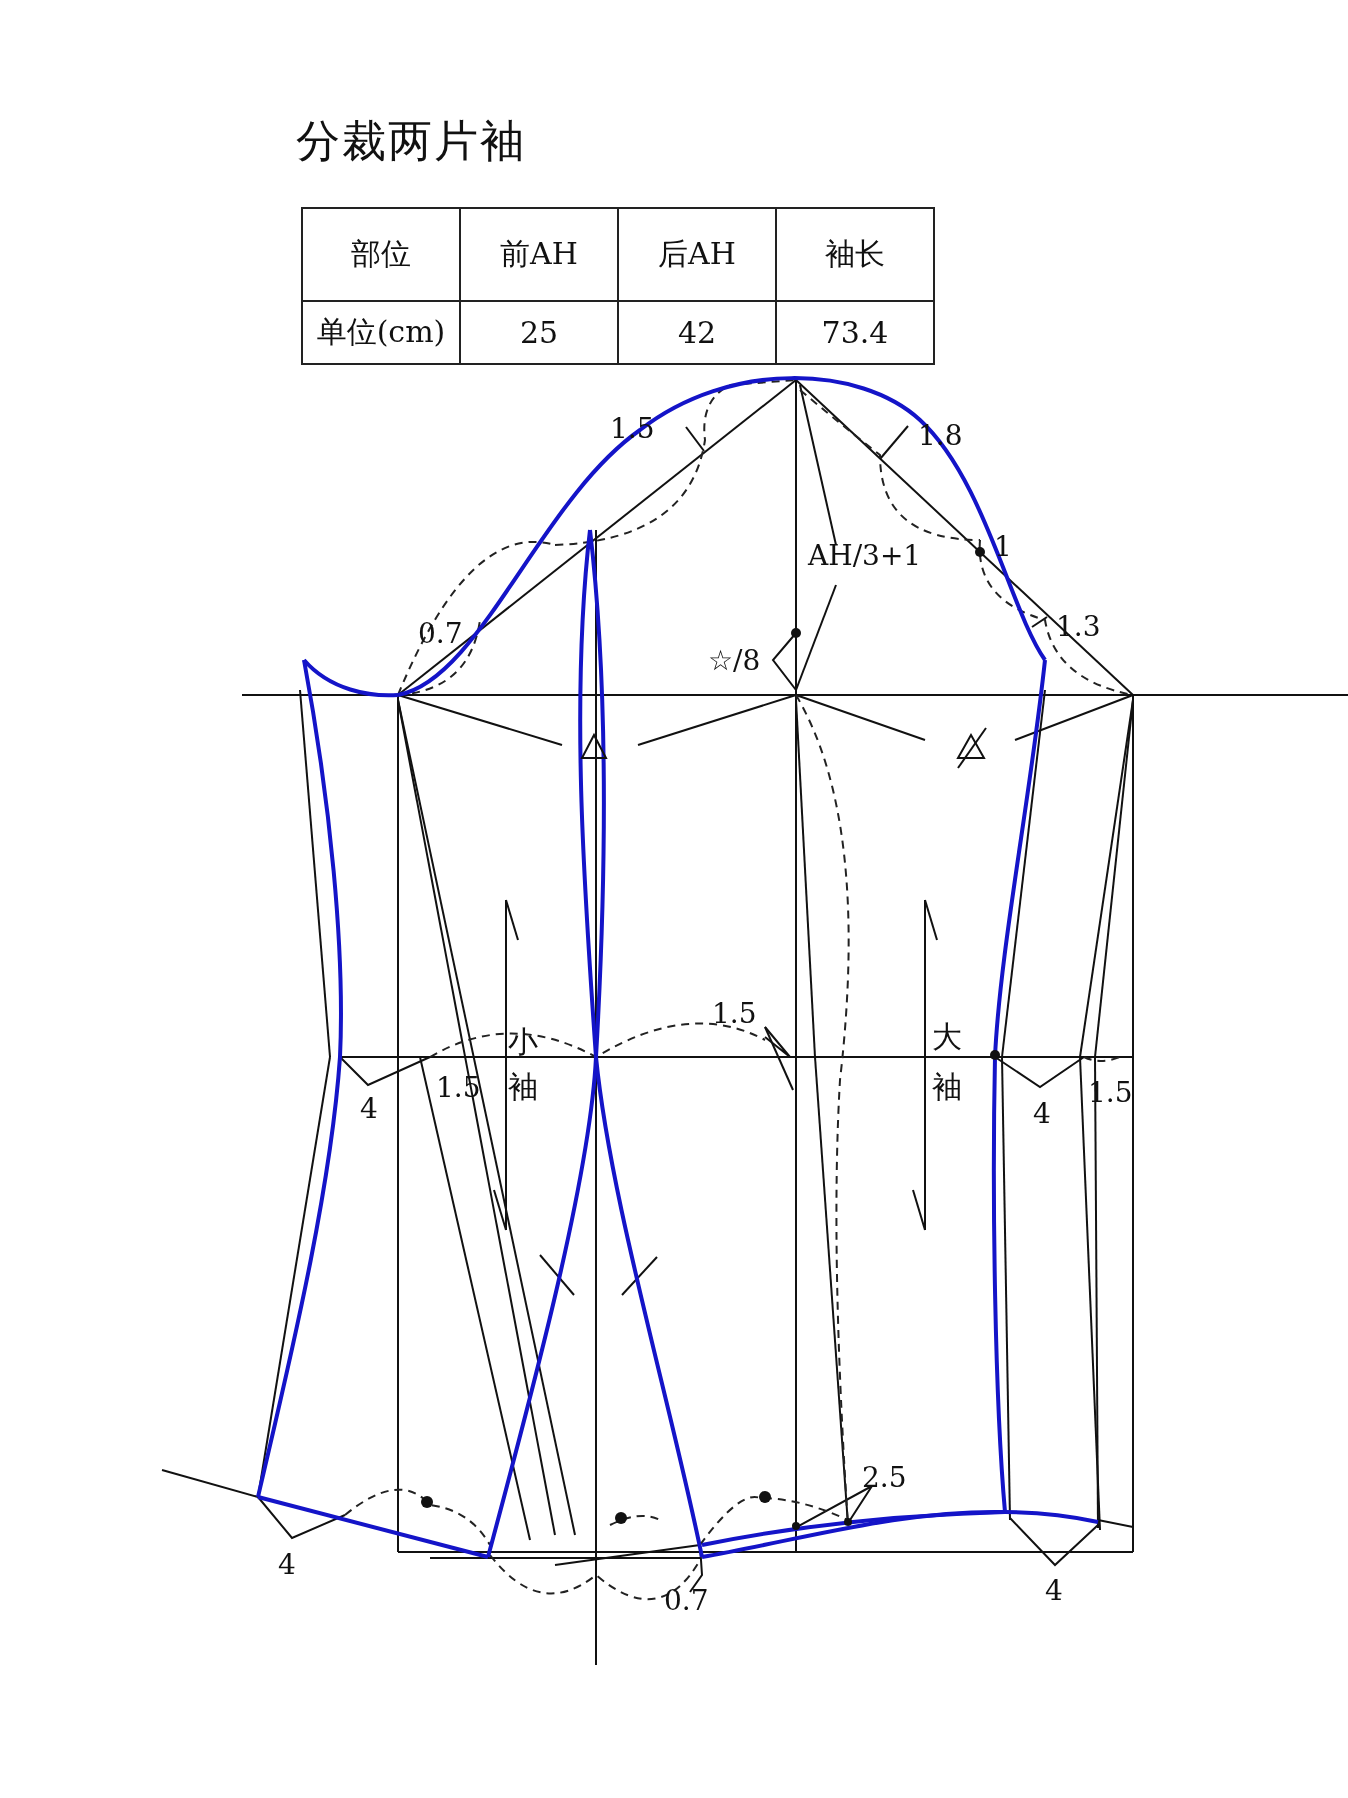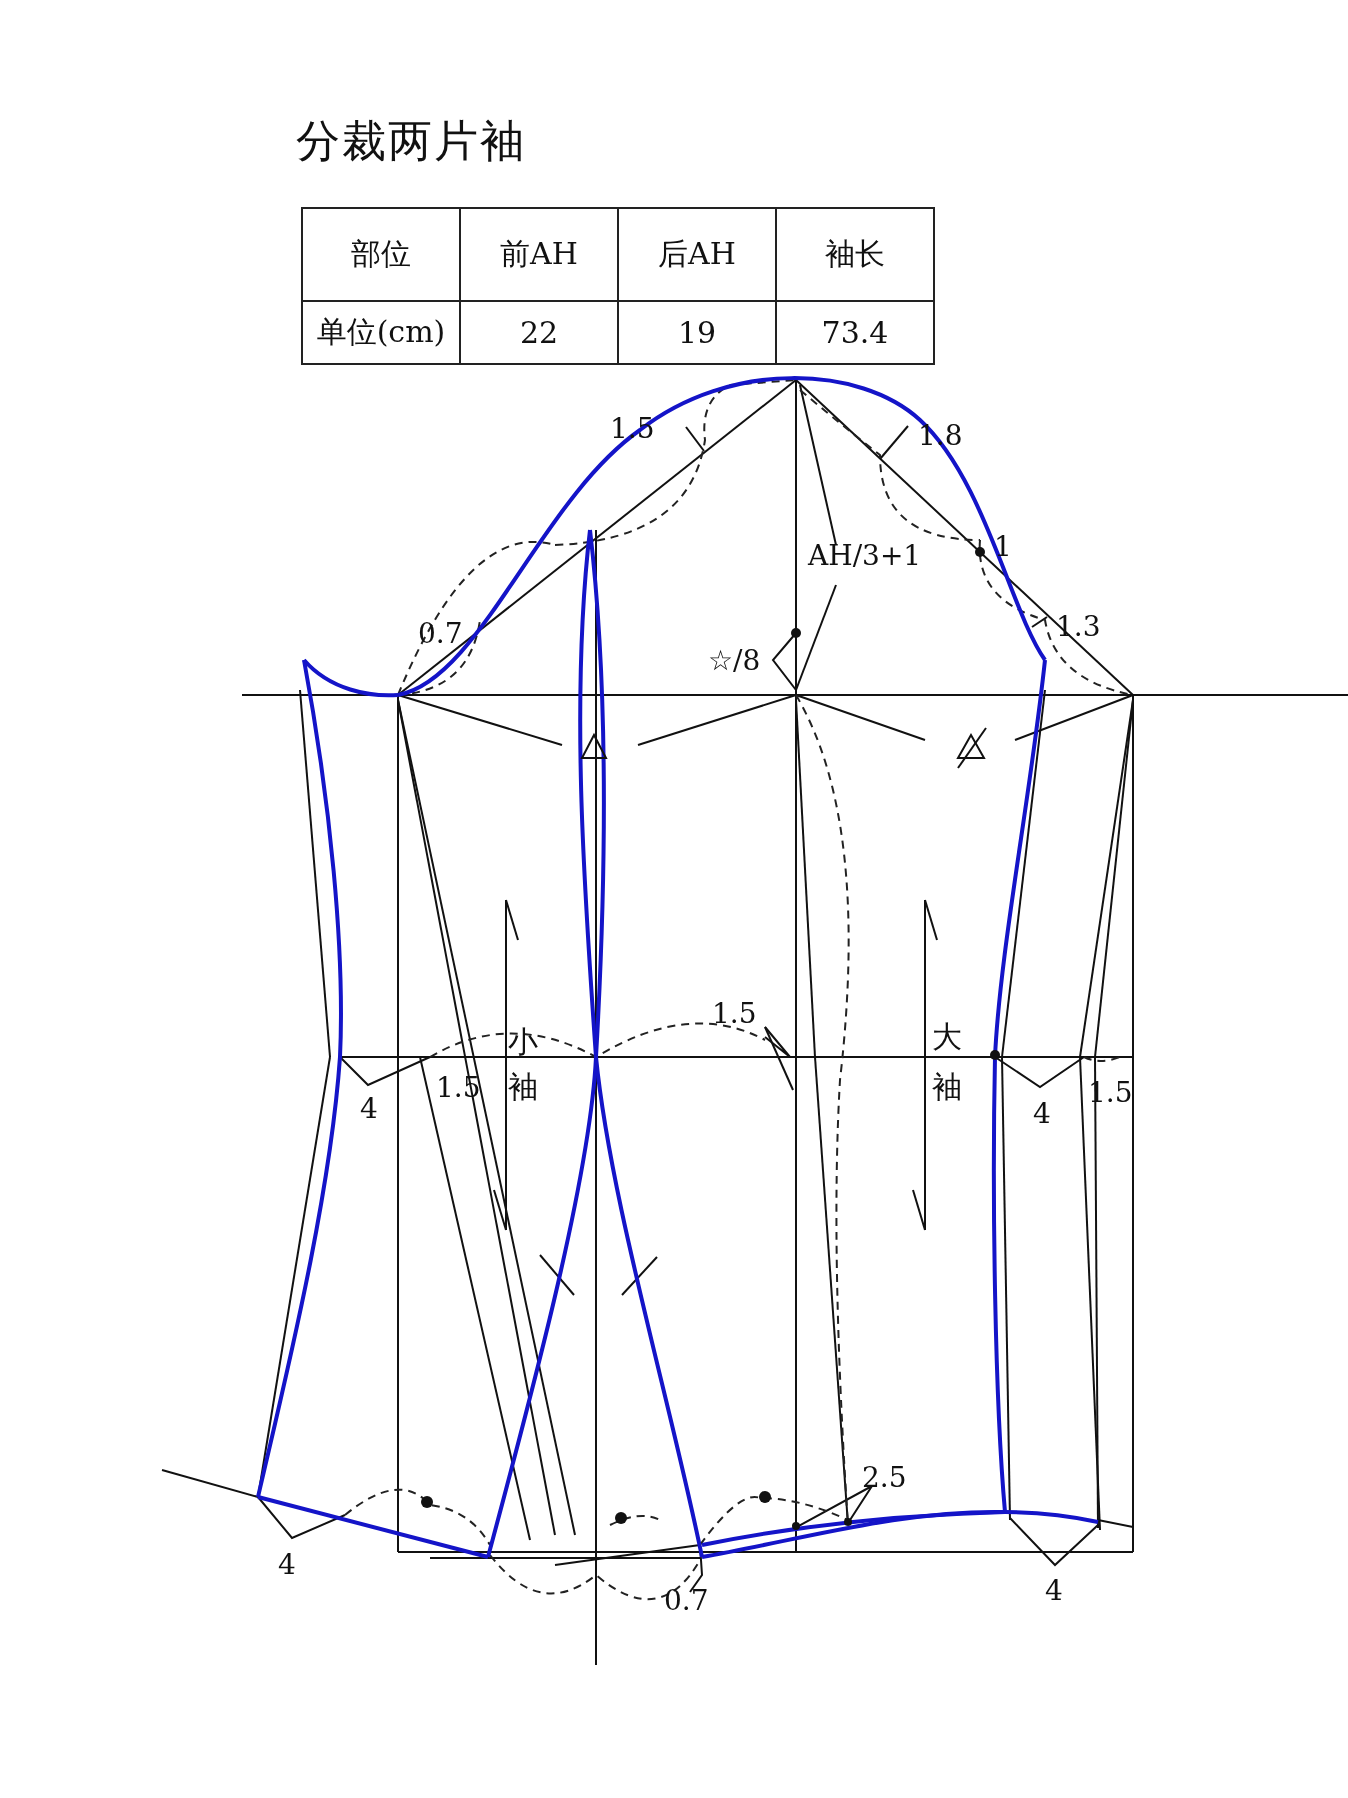--- a/index.html
+++ b/index.html
@@ -28,22 +28,22 @@
 <table class="spec">
   <tbody>
       <tr class="h">
     <td class="c0">部位</td>
     <td class="c1">前AH</td>
     <td class="c2">后AH</td>
     <td class="c3">袖长</td>
   </tr>
   <tr class="v">
     <td class="c0">单位(cm)</td>
-    <td class="c1">22</td>
-    <td class="c2">19</td>
+    <td class="c1">25</td>
+    <td class="c2">42</td>
     <td class="c3">73.4</td>
   </tr>
 </tbody>
   </table>
 
 <svg class="pattern" width="1348" height="1798" viewBox="0 0 1348 1798">
   <g stroke="#111" stroke-width="2" fill="none">
 
     <line x1="242" y1="695" x2="1348" y2="695"></line>
 

